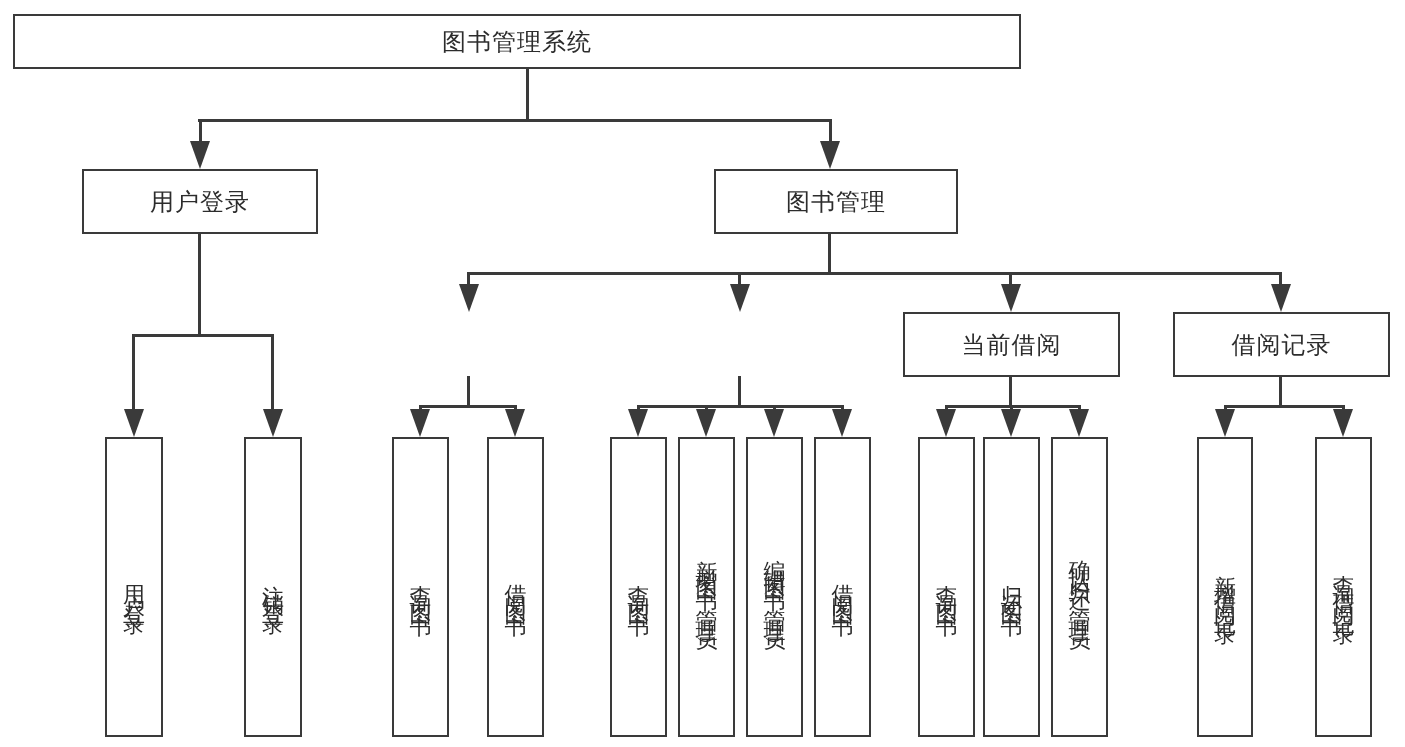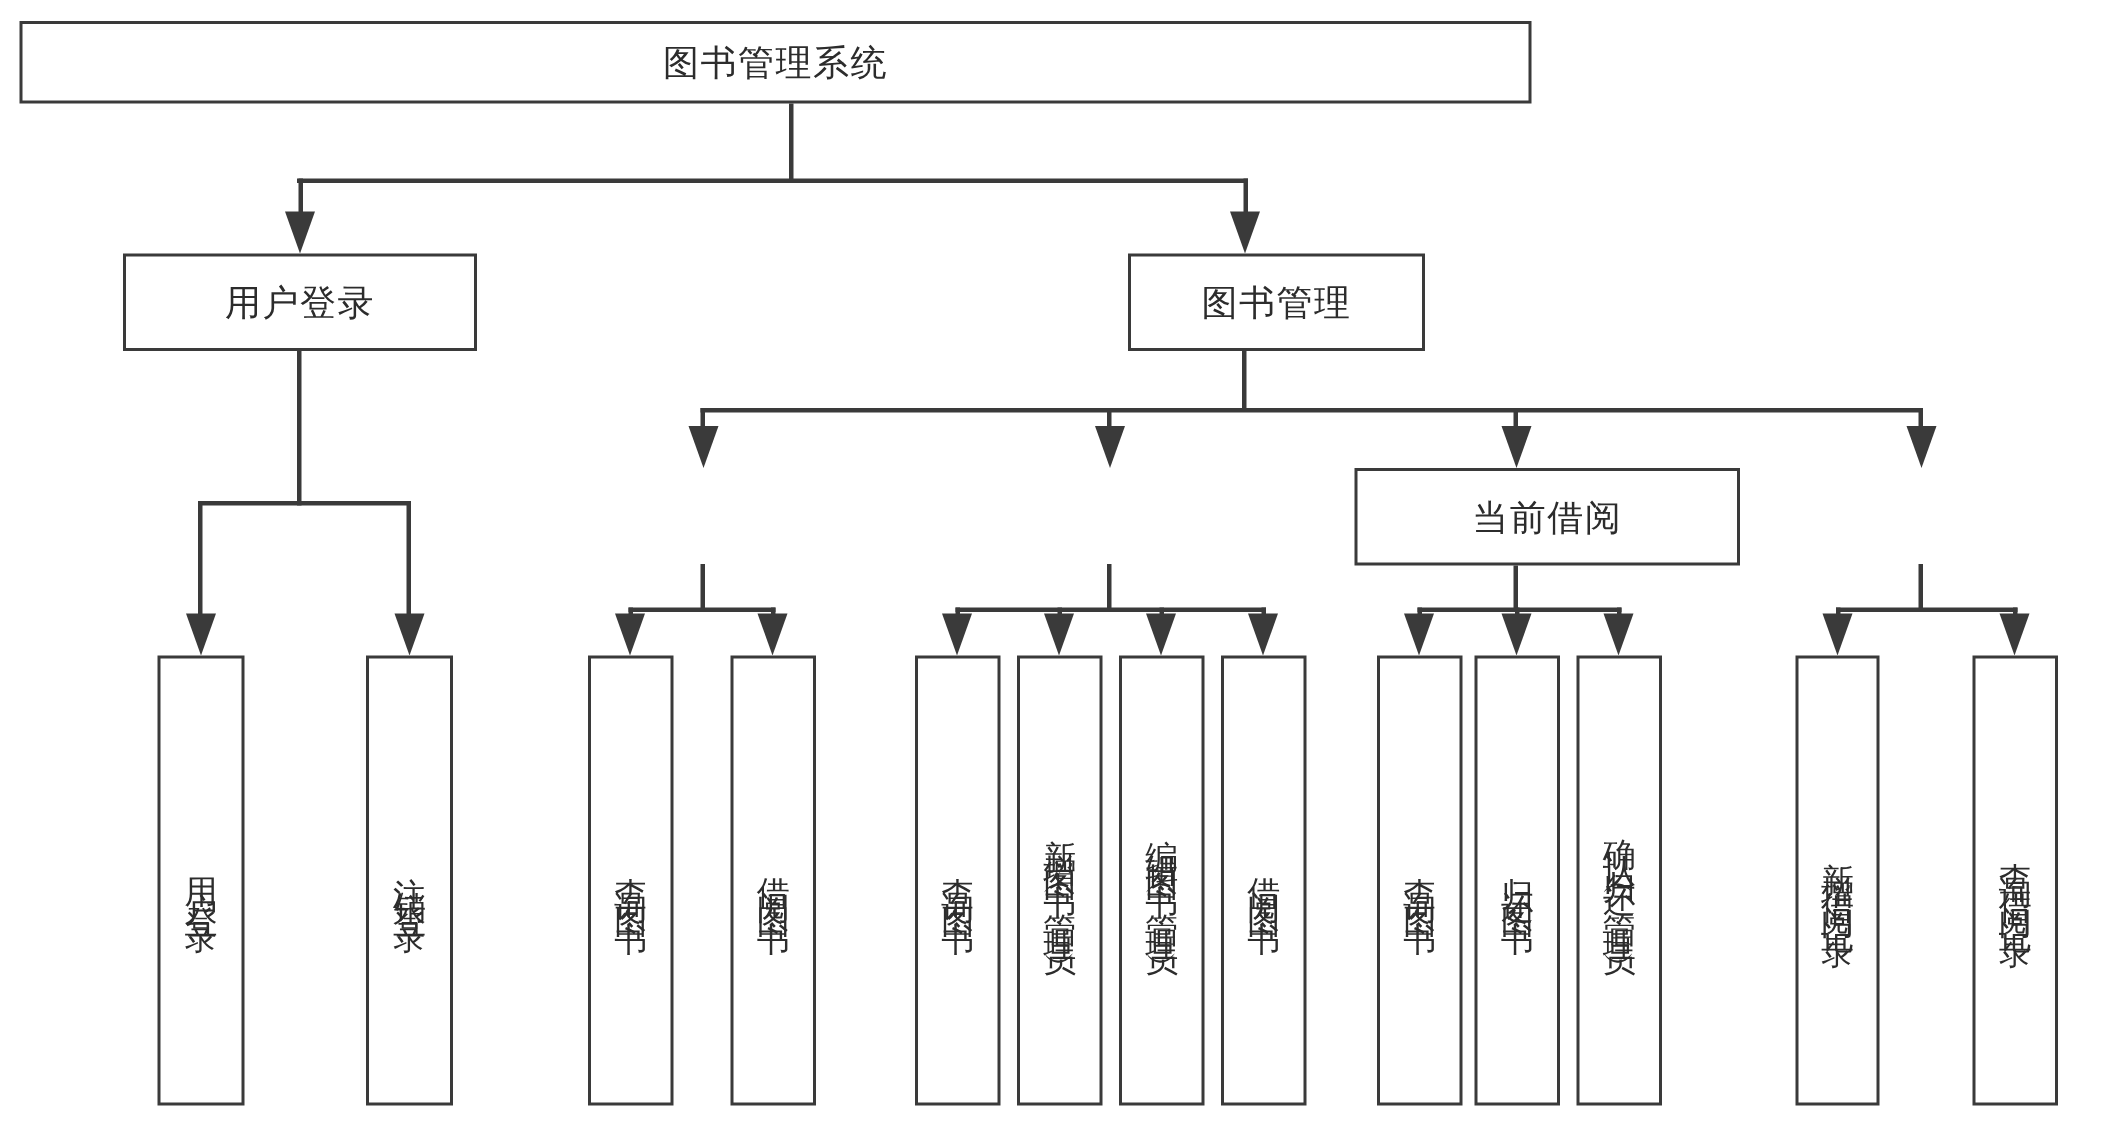--- a/index.html
+++ b/index.html
@@ -93,26 +93,29 @@
   <div class="ah" style="left:1215px;top:409px"></div>
   <div class="ah" style="left:1333px;top:409px"></div>
 
   <div class="node" style="left:13px;top:14px;width:1008px;height:55px">
     <span class="hlabel">图书管理系统</span>
   </div>
 
   <div class="node" style="left:82px;top:169px;width:236px;height:65px">
     <span class="hlabel">用户登录</span>
   </div>
-  <div class="node" style="left:752px;top:169px;width:198px;height:65px">
+  <div class="node" style="left:714px;top:169px;width:244px;height:65px">
     <span class="hlabel">图书管理</span>
   </div>
 
-  <div class="node" style="left:903px;top:312px;width:257px;height:65px">
+  <div class="node" style="left:903px;top:312px;width:217px;height:65px">
     <span class="hlabel">当前借阅</span>
+  </div>
+  <div class="node" style="left:1173px;top:312px;width:217px;height:65px">
+    <span class="hlabel">借阅记录</span>
   </div>
 
   <div class="node" style="left:105px;top:437px;width:58px;height:300px">
     <span class="vlabel">用户登录</span>
   </div>
   <div class="node" style="left:244px;top:437px;width:58px;height:300px">
     <span class="vlabel">注销登录</span>
   </div>
 
   <div class="node" style="left:392px;top:437px;width:57px;height:300px">

